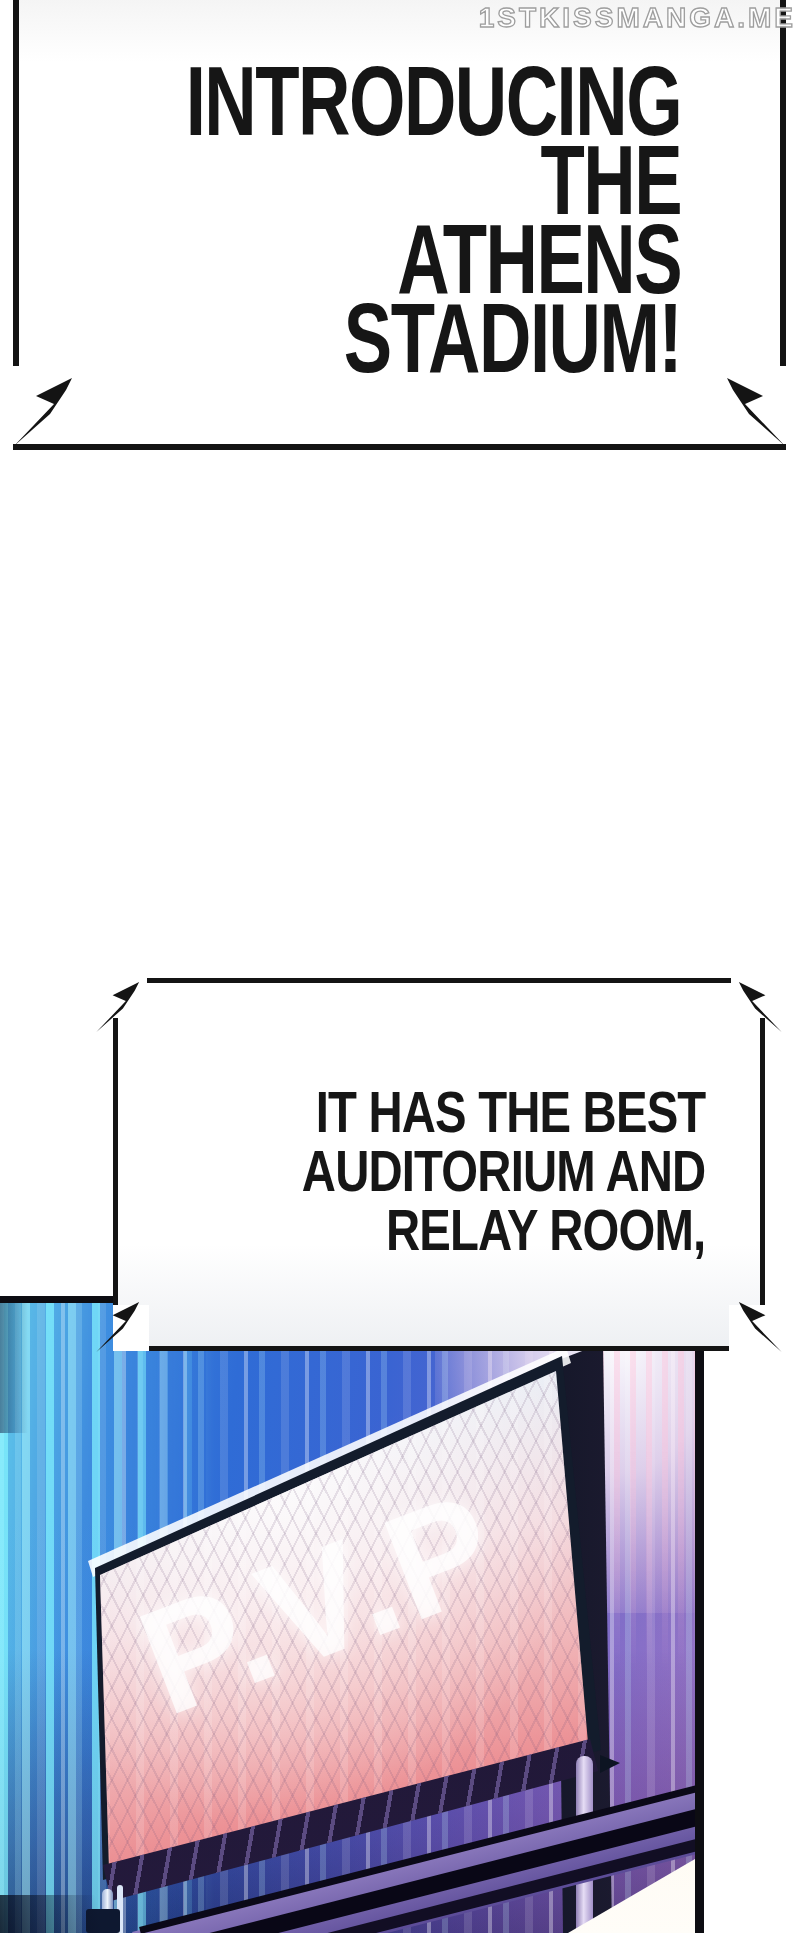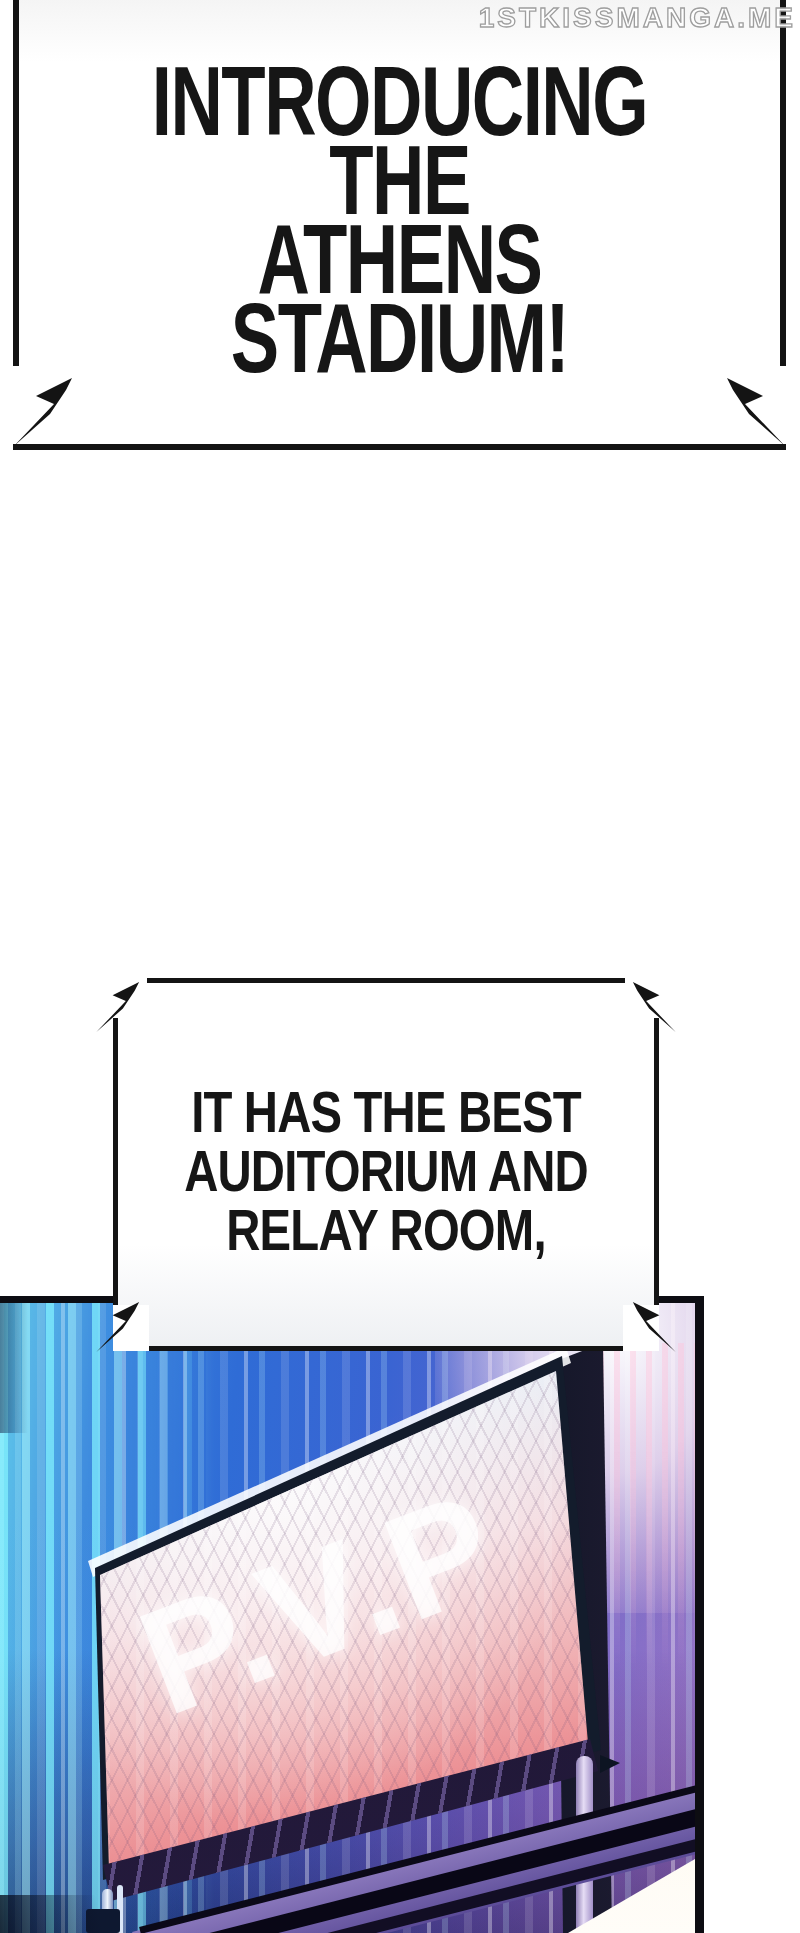--- a/index.html
+++ b/index.html
@@ -9,23 +9,23 @@
   
   .watermark{position:absolute;top:2px;right:4px;z-index:30;
     font-weight:bold;font-size:28px;letter-spacing:3px;color:#fff;
     -webkit-text-stroke:1.3px #9a9a9a;text-shadow:0 0 1px #c0c0c0;opacity:.95;}
 
   
   .bubble{position:absolute;background:var(--bubble-fill,#fff);border:6px solid var(--ink,#141414);
           box-sizing:border-box;z-index:20;}
   .bubble1{left:13px;top:-8px;width:773px;height:458px;border-top:none;
            background:linear-gradient(180deg,#f3f3f3 0px,#ffffff 70px);}
-  .bubble2{left:113px;top:978px;width:546px;height:373px;border-width:5px;
+  .bubble2{left:113px;top:978px;width:652px;height:373px;border-width:5px;
            background:linear-gradient(180deg,#ffffff 72%,#eef0f3 100%);}
-  .btxt{position:absolute;left:0;right:0;text-align:center;color:#161616;font-weight:bold;}
+  .btxt{position:absolute;left:0;right:0;text-align:right;color:#161616;font-weight:bold;}
   .btxt .scale{transform-origin:50% 0;}
   .b1t{top:70px;}
   .b1t .scale{transform:scaleX(.74);font-size:98px;line-height:79px;letter-spacing:-2px;}
   .b2t{top:100px;}
   .b2t .scale{transform:scaleX(.83);font-size:57px;line-height:59px;letter-spacing:-1px;}
 
   .patch{position:absolute;background:#fff;z-index:1;}
   .bolt{position:absolute;z-index:2;color:var(--ink,#141414);}
   .flip{transform:scaleX(-1);}
 

